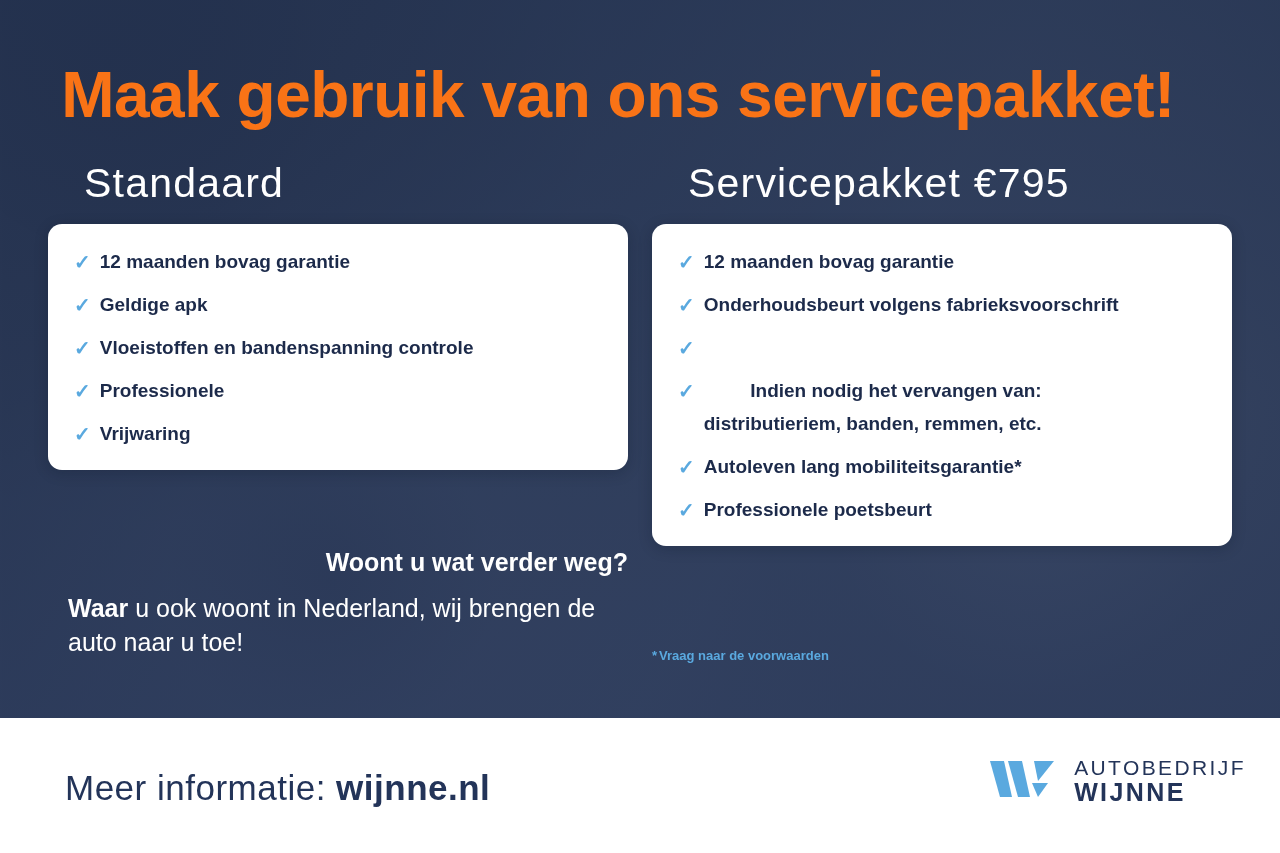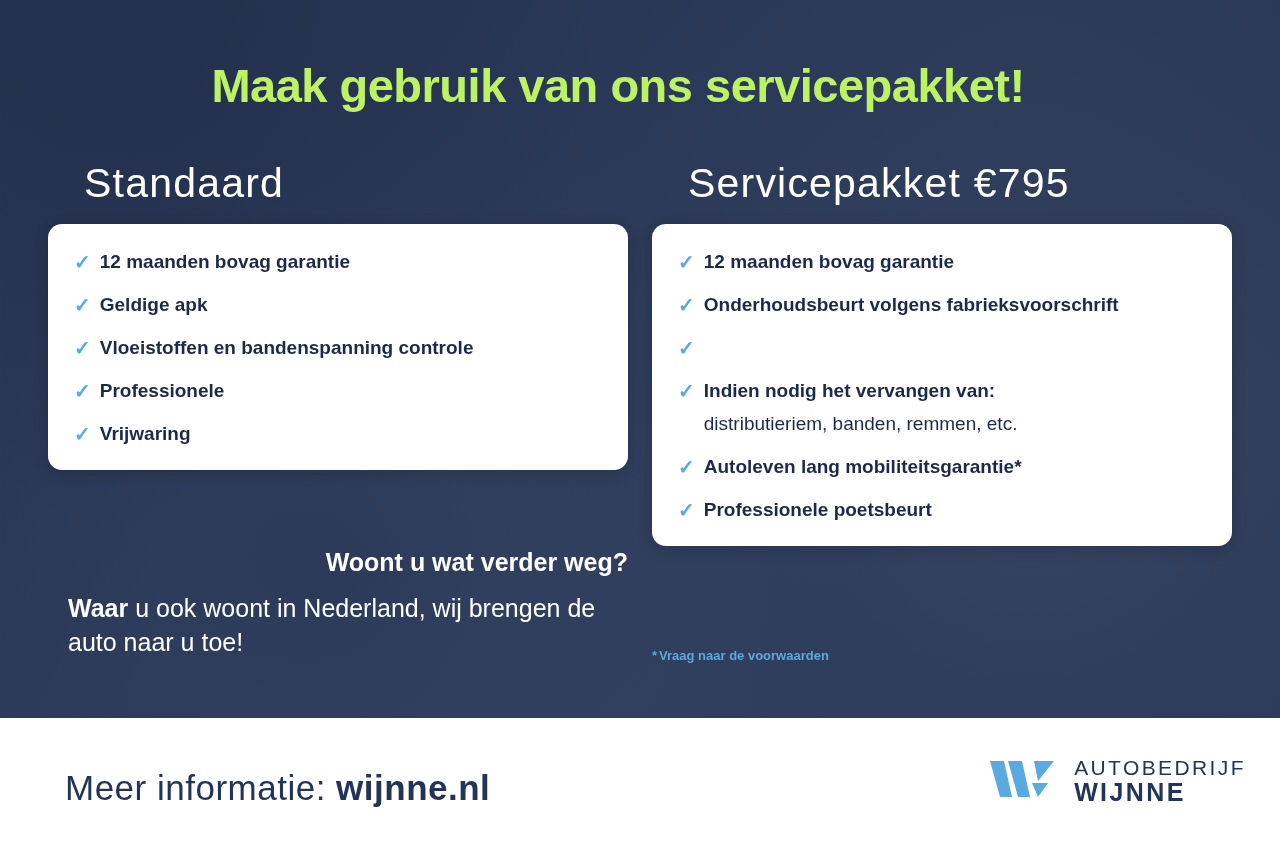--- a/index.html
+++ b/index.html
@@ -82,22 +82,22 @@
     inset: 0;
   }
 
   
   .headline {
     position: absolute;
     top: 58px;
     left: 0;
     width: 1236px;
     text-align: center;
-    color: #bef264;
-    font-size: 47px;
+    color: #f97316;
+    font-size: 64px;
     font-weight: bold;
     letter-spacing: -0.5px;
   }
 
   
   .col {
     position: absolute;
     top: 160px;
   }
   .col-left  { left: 48px;  width: 580px; }
@@ -132,25 +132,25 @@
   .feature:last-child { margin-bottom: 2px; }
 
   .check {
     color: #5aa9df;
     font-size: 20px;
     font-weight: bold;
     margin-right: 9px;
     line-height: 1.2;
     flex: 0 0 auto;
   }
-  .feature-text-wrap { display: flex; flex-direction: column; }
+  .feature-text-wrap { display: flex; flex-direction: column; text-align: right; }
   .feature-sub {
     margin-top: 9px;
     font-size: 19px;
-    font-weight: normal;
+    font-weight: bold;
     color: #1c2a4a;
   }
 
   
   .note {
     position: absolute;
     left: 68px;
     top: 548px;
     width: 560px;
     color: #ffffff;

